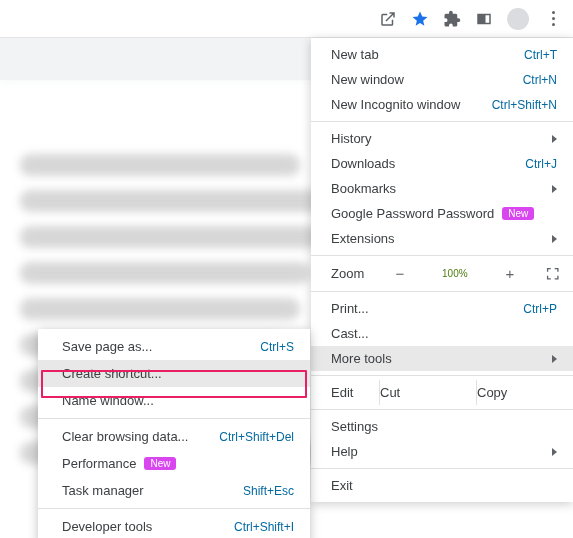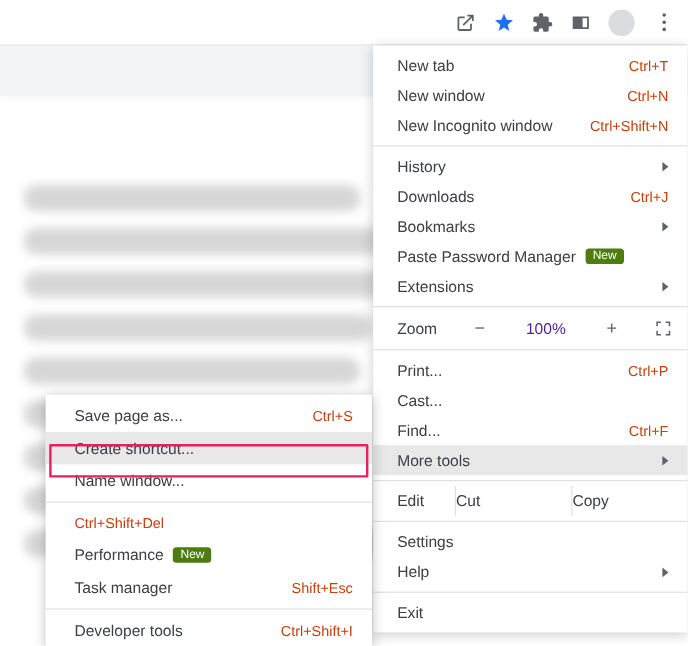--- a/index.html
+++ b/index.html
@@ -11,23 +11,23 @@
 .avatar{width:22px;height:22px;border-radius:50%;background:#dadce0}
 .dots{width:20px;height:28px;border-radius:14px;display:flex;flex-direction:column;align-items:center;justify-content:center;gap:3px}
 .dots span{width:3px;height:3px;border-radius:50%;background:#5f6368}
 .subbar{height:42px;background:#f1f3f4;display:flex;justify-content:flex-end;align-items:center;gap:22px;padding-right:16px}
 .blurrow{height:22px;background:#d0d0d0;border-radius:10px;margin:14px 20px}
 .main-menu{position:absolute;top:38px;right:0;width:262px;background:#fff;box-shadow:0 2px 10px rgba(0,0,0,.2);padding:4px 0}
 .mi{display:flex;align-items:center;justify-content:space-between;padding:5px 16px 5px 20px;cursor:default;min-height:24px}
 .mi .lbl{display:flex;align-items:center;gap:8px}
 .mi:hover,.mi.hov{background:#e8e8e8}
 .sep{height:1px;background:#e0e0e0;margin:4px 0}
-.sc{color:#c2410c;font-size:12px}
+.sc{color:#0369a1;font-size:12px}
 .arrow{width:0;height:0;border-top:4px solid transparent;border-bottom:4px solid transparent;border-left:5px solid #5f6368}
-.new-badge{background:#4d7c0f;color:#fff;font-size:10px;padding:1px 6px;border-radius:3px;font-weight:500}
+.new-badge{background:#d946ef;color:#fff;font-size:10px;padding:1px 6px;border-radius:3px;font-weight:500}
 .zoom-row{display:flex;align-items:center;padding:5px 12px 5px 20px;gap:24px}
 .zoom-row .zl{flex:1}
 .zbtn{width:24px;text-align:center;color:#5f6368;font-size:15px}
 .zfull{width:16px;height:16px}
 .edit-row{display:flex;align-items:center;padding:0}
 .edit-row .el{padding:5px 0 5px 20px;width:68px}
 .ecell{flex:1;padding:5px 0;border-left:1px solid #e0e0e0}
 .sub-menu{position:absolute;top:329px;left:38px;width:272px;background:#fff;box-shadow:0 2px 10px rgba(0,0,0,.25);padding:4px 0}
 .sub-menu .mi{padding:6px 16px 6px 24px}
 .hl{position:absolute;top:370px;left:41px;width:266px;height:28px;border:2px solid #e91e63;pointer-events:none;border-radius:1px}
@@ -109,50 +109,46 @@
   <div class="mi">
       <span class="lbl">Downloads</span>
       <span class="sc">Ctrl+J</span>
     </div>
   <div class="mi">
       <span class="lbl">Bookmarks</span>
       <span class="arrow"></span>
     </div>
   <div class="mi">
       <span class="lbl">
-        <span>Paste Password Manager</span>
+        <span>Google Password Password</span>
         <span class="new-badge">New</span>
       </span>
     </div>
   <div class="mi">
       <span class="lbl">Extensions</span>
       <span class="arrow"></span>
     </div>
   <div class="sep"></div>
   <div class="zoom-row">
     <span class="zl">Zoom</span>
     <span class="zbtn">−</span>
-    <span class="zbtn" style="width:40px;font-size:13px;color:#4c1d95">100%</span>
+    <span class="zbtn" style="width:40px;font-size:10px;color:#4d7c0f">100%</span>
     <span class="zbtn">+</span>
     <span class="zfull"><svg viewBox="0 0 24 24" fill="#5f6368">
           <path d="M3 3h6v2H5v4H3V3zm12 0h6v6h-2V5h-4V3zM3 15h2v4h4v2H3v-6zm16 0h2v6h-6v-2h4v-4z"></path>
         </svg></span>
   </div>
   <div class="sep"></div>
   <div class="mi">
       <span class="lbl">Print...</span>
       <span class="sc">Ctrl+P</span>
     </div>
   <div class="mi">
       <span class="lbl">Cast...</span>
     </div>
-  <div class="mi">
-      <span class="lbl">Find...</span>
-      <span class="sc">Ctrl+F</span>
-    </div>
   <div class="mi hov">
       <span class="lbl">More tools</span>
       <span class="arrow"></span>
     </div>
   <div class="sep"></div>
   <div class="edit-row">
     <span class="el">Edit</span>
     <span class="ecell">Cut</span>
     <span class="ecell">Copy</span>
   </div>
@@ -176,20 +172,21 @@
       <span class="sc">Ctrl+S</span>
     </div>
   <div class="mi hov">
       <span class="lbl">Create shortcut...</span>
     </div>
   <div class="mi">
       <span class="lbl">Name window...</span>
     </div>
   <div class="sep"></div>
   <div class="mi">
+      <span class="lbl">Clear browsing data...</span>
       <span class="sc">Ctrl+Shift+Del</span>
     </div>
   <div class="mi">
       <span class="lbl">
         <span>Performance</span>
         <span class="new-badge">New</span>
       </span>
     </div>
   <div class="mi">
       <span class="lbl">Task manager</span>

